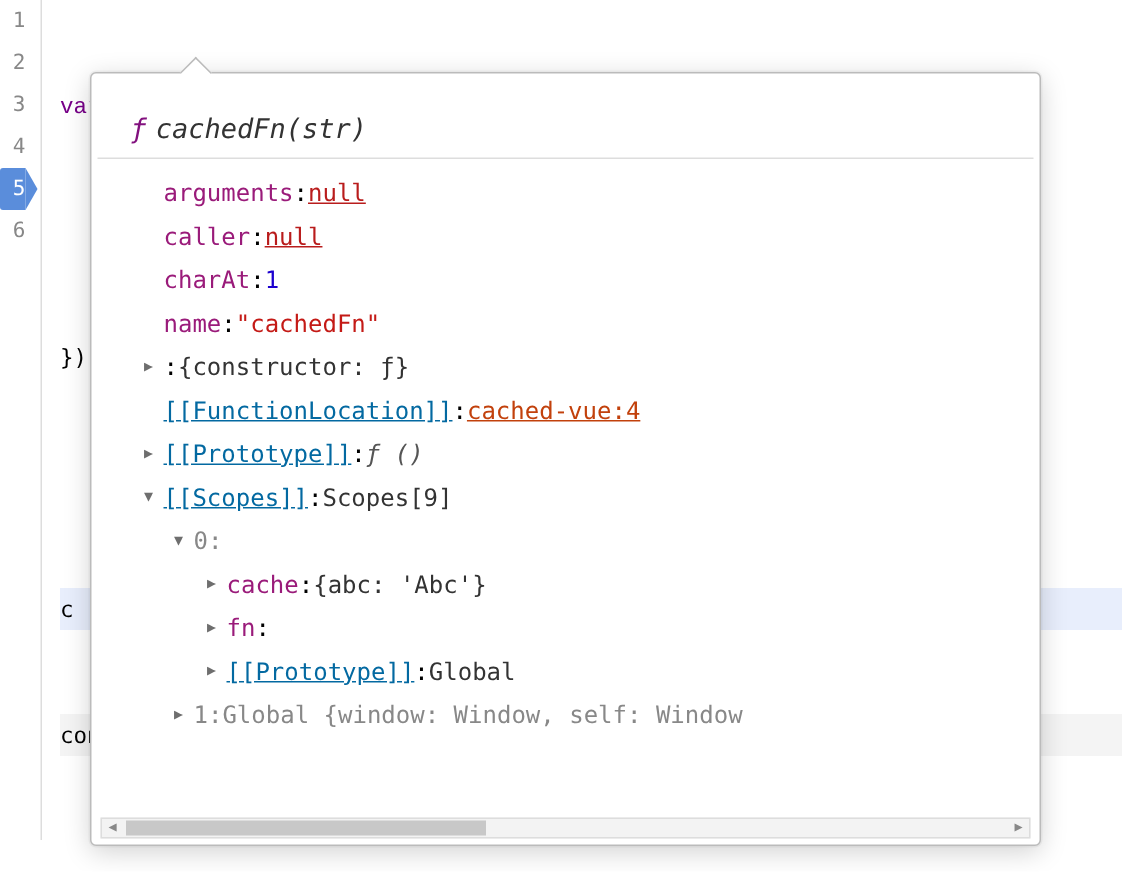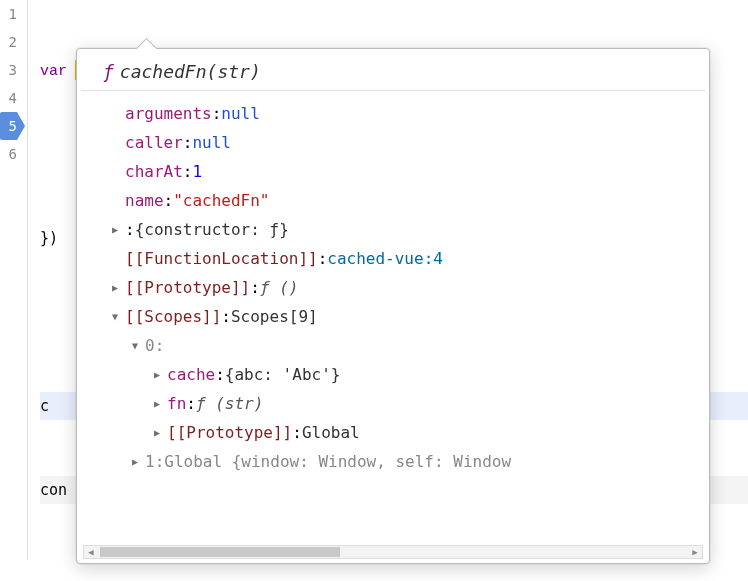--- a/index.html
+++ b/index.html
@@ -58,29 +58,29 @@
   .num { color: #1c00cf; }
   .paren { color: #333; }
   .hl-var {
     background: #fff8c5;
     outline: 1px solid #e0c200;
     padding: 0 1px;
   }
 
   .tooltip {
     position: absolute;
-    left: 76px;
+    left: 60px;
     top: 48px;
     width: 634px;
     height: 516px;
     background: #fff;
     border: 1px solid #bbb;
     border-radius: 4px;
     box-shadow: 0 4px 18px rgba(0,0,0,0.18), 0 0 0 1px rgba(0,0,0,0.04);
-    padding: 10px 4px 4px 4px;
+    padding: 25px 4px 4px 4px;
     z-index: 10;
   }
   .tooltip::before {
     content: '';
     position: absolute;
     top: -8px;
     left: 62px;
     width: 14px;
     height: 14px;
     background: #fff;
@@ -120,27 +120,27 @@
     color: #6e6e6e;
     font-size: 10px;
     margin-right: 4px;
     cursor: pointer;
   }
   .arrow.blank { visibility: hidden; }
   .indent1 { padding-left: 28px; }
   .indent2 { padding-left: 48px; }
   .indent3 { padding-left: 70px; }
   .key { color: #9a1b7a; }
-  .val-null { color: #1d4ed8; }
+  .val-null { color: #b91c1c; text-decoration: underline; }
   .val-num { color: #1c00cf; }
   .val-str { color: #c41a16; }
   .val-obj { color: #333; }
-  .internal { color: #7f1d1d; }
+  .internal { color: #0369a1; text-decoration: underline; }
   .italic { font-style: italic; color: #555; }
-  .link { color: #0369a1; cursor: pointer; }
+  .link { color: #c2410c; text-decoration: underline; cursor: pointer; }
   .dim { color: #888; }
 
   .scrollbar-track {
     position: absolute;
     bottom: 4px;
     left: 6px;
     right: 6px;
     height: 14px;
     background: #f3f3f3;
     border: 1px solid #ddd;
@@ -253,21 +253,20 @@
     <div class="row indent3">
       <span class="arrow">▶</span>
       <span class="key">cache</span>
         <span>: </span>
         <span class="val-obj">{abc: 'Abc'}</span>
     </div>
     <div class="row indent3">
       <span class="arrow">▶</span>
       <span class="key">fn</span>
         <span>: </span>
-        <span class="italic">ƒ (str)</span>
     </div>
     <div class="row indent3">
       <span class="arrow">▶</span>
       <span class="internal">[[Prototype]]</span>
         <span>: </span>
         <span class="val-obj">Global</span>
     </div>
 
     <div class="row indent2">
       <span class="arrow">▶</span>

